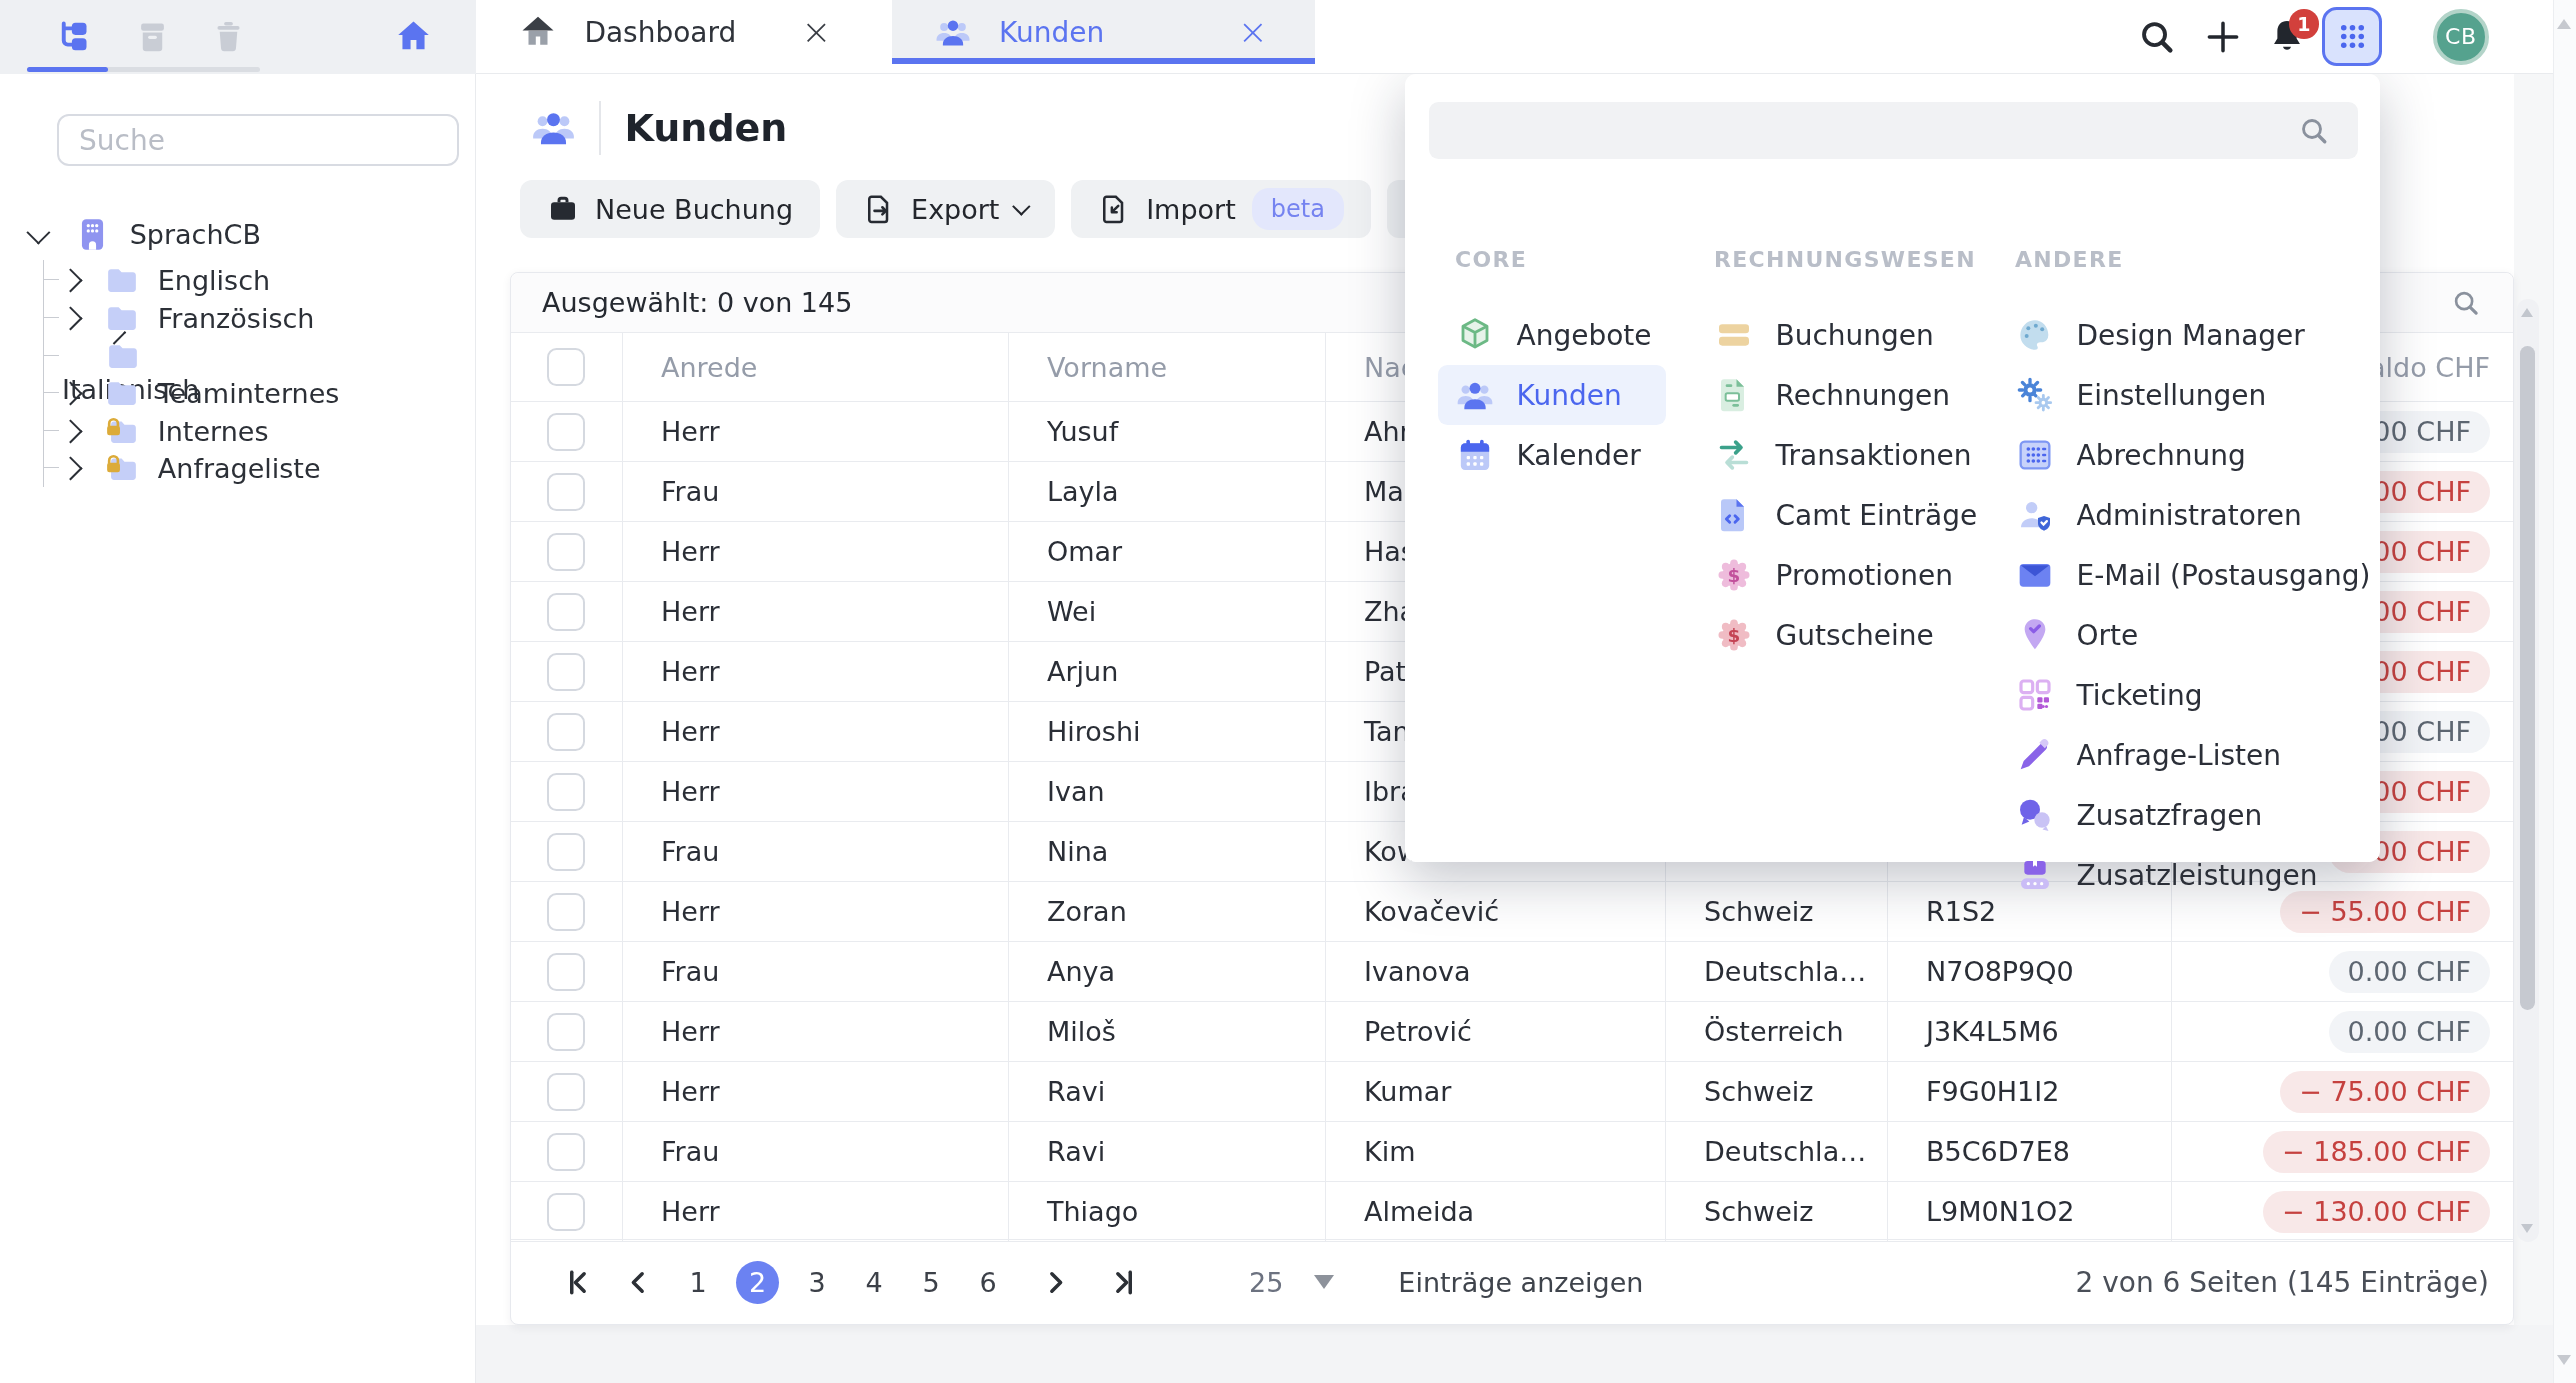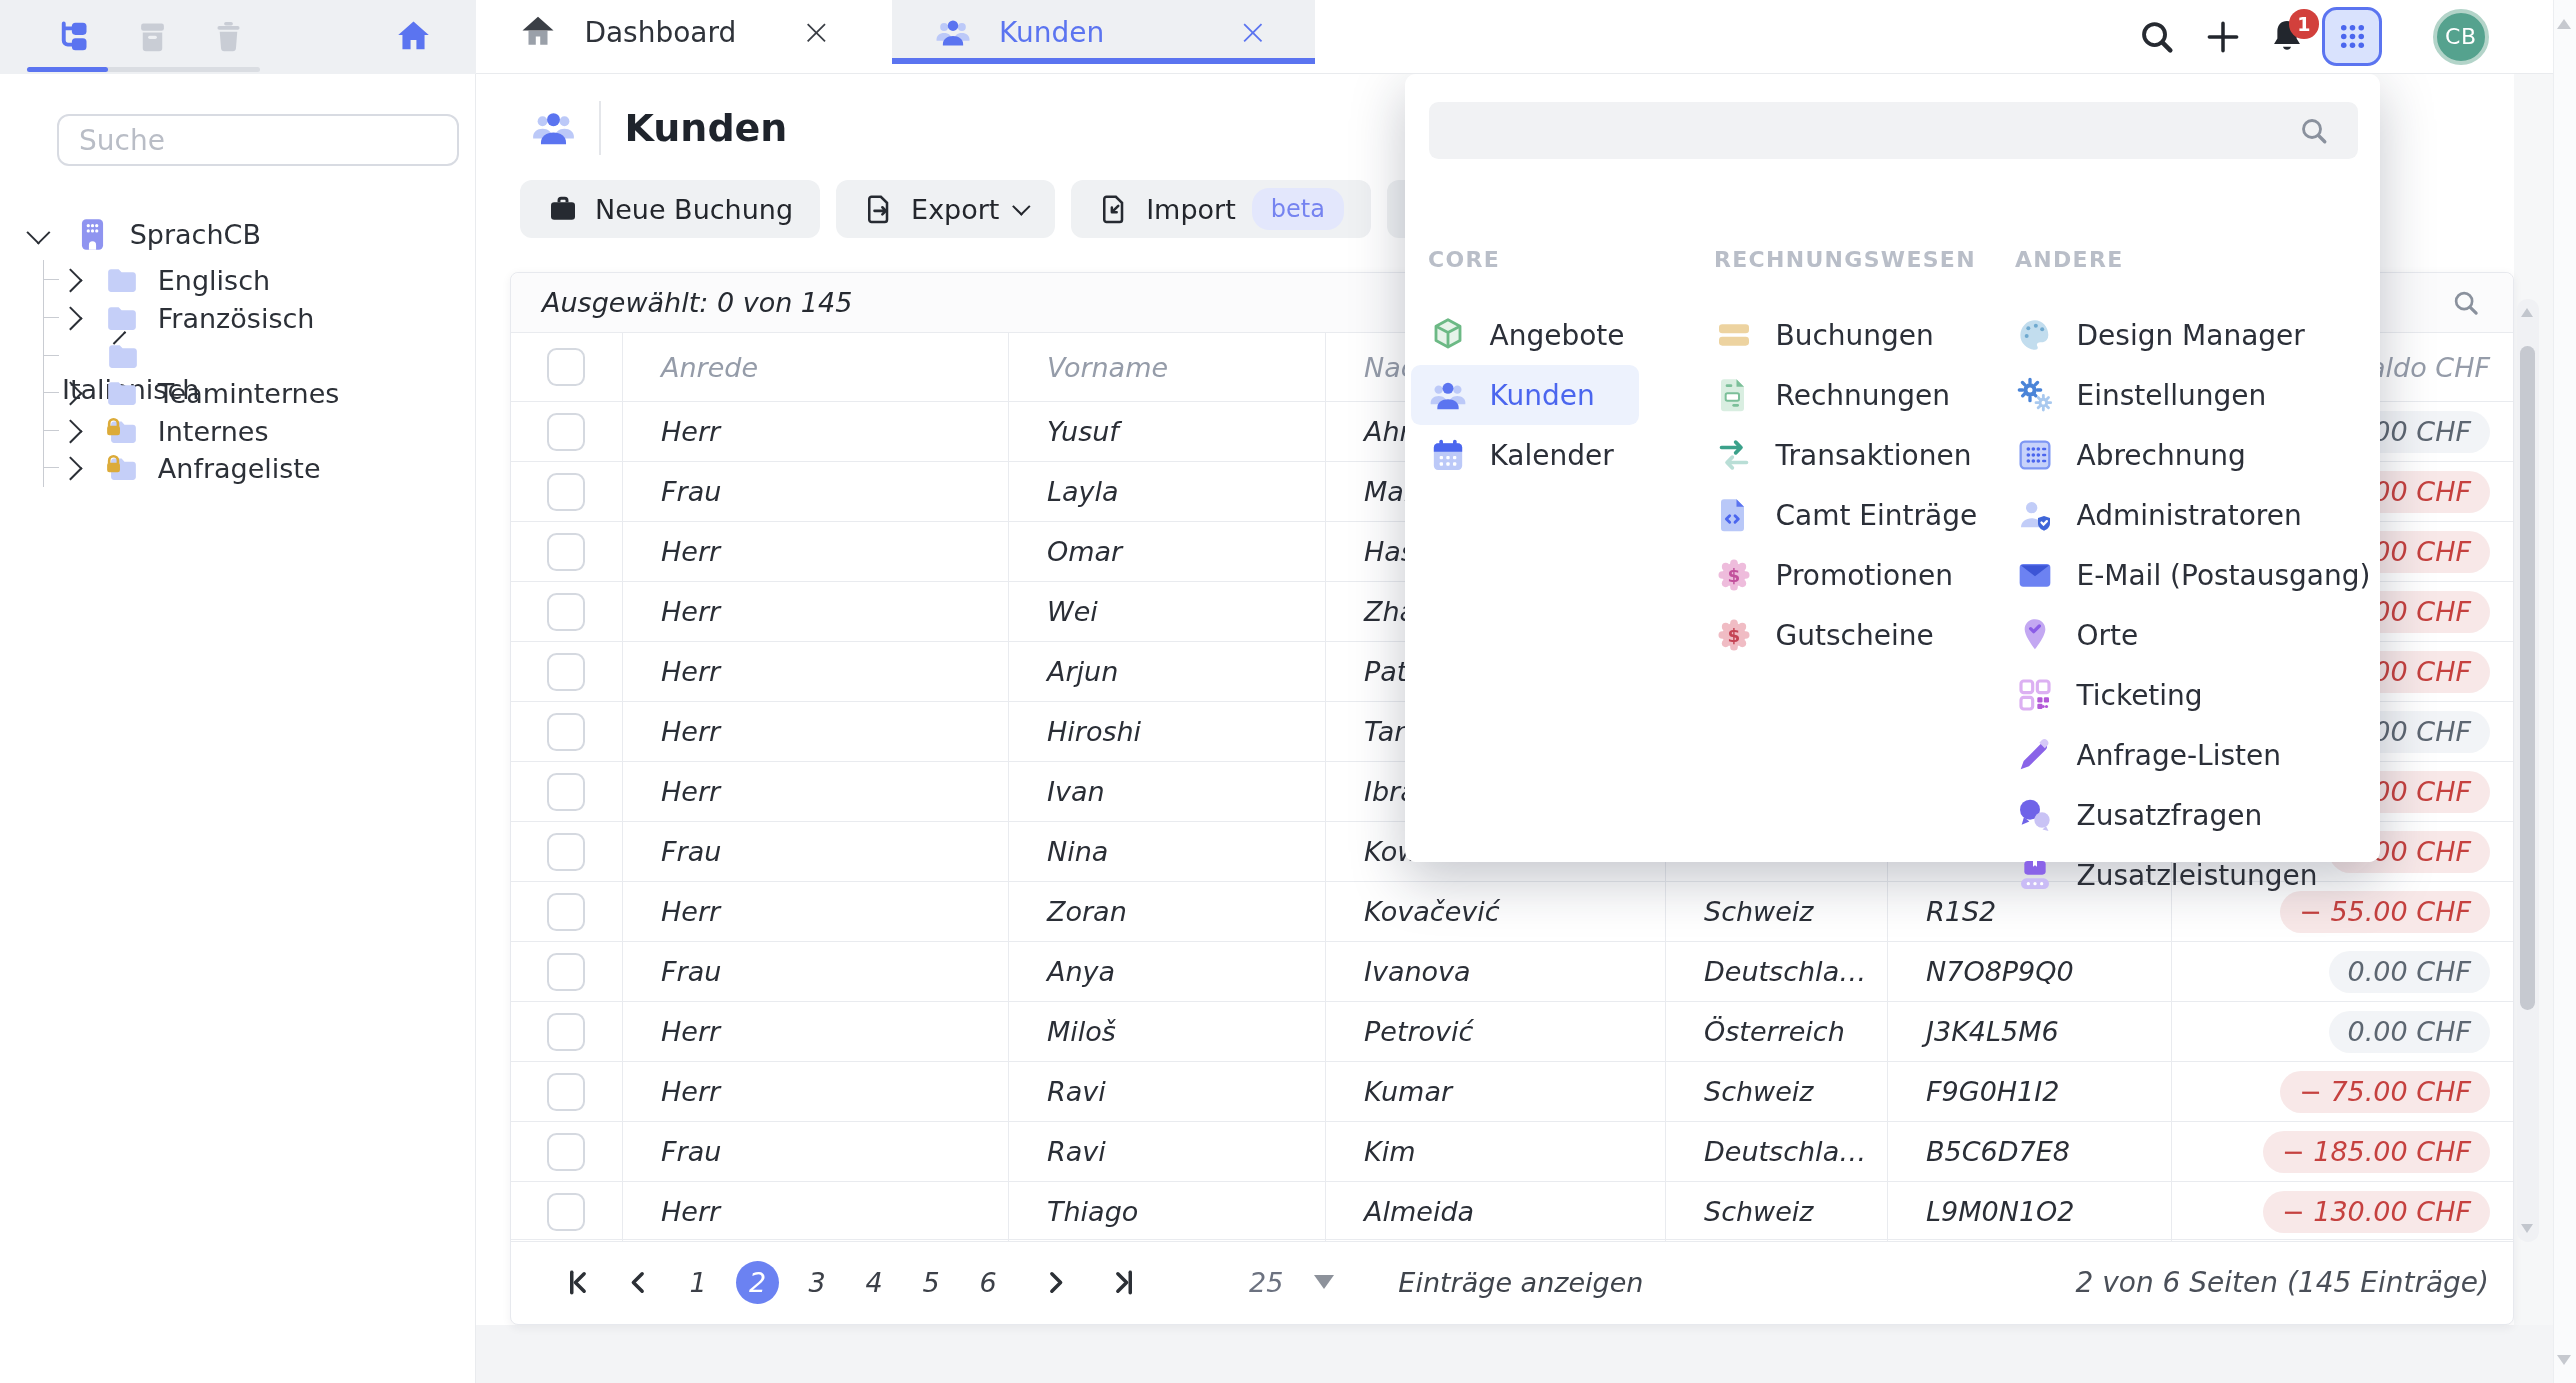--- a/index.html
+++ b/index.html
@@ -46,21 +46,21 @@
   .page-head .ph-ic{width:47px;height:47px;}
   .ph-div{width:2px;height:54px;background:#e4e6ea;margin:0 24px 0 21.5px;}
   .page-title{font-size:38px;font-weight:600;color:#1f242c;}
   .btn-row{position:absolute;left:44px;top:106px;height:58px;display:flex;gap:16px;z-index:1;}
   .btn{height:58px;background:#eff1f3;border-radius:12px;display:flex;align-items:center;padding:0 27px;font-size:27px;color:#23262c;gap:16px;cursor:pointer;white-space:nowrap;}
   .btn .b-ic{width:32px;height:32px;}
   .pill-beta{background:#e3e7fc;color:#7583f0;font-size:24px;border-radius:17.4px;padding:6.7px 19px;}
   .chev-s{width:10.7px;height:10.7px;border-right:2.7px solid #23262c;border-bottom:2.7px solid #23262c;transform:rotate(45deg);margin-top:-5.4px;}
 
   
-  .card{position:absolute;left:34px;top:198px;width:2004px;height:1053px;background:#fff;border:1.3px solid #e7e9ee;border-radius:8px;box-sizing:border-box;box-shadow:0 2.7px 9.4px rgba(30,35,50,.06);z-index:1;font-style:italic;}
+  .card{position:absolute;left:34px;top:198px;width:2004px;height:1053px;background:#fff;border:1.3px solid #e7e9ee;border-radius:8px;box-sizing:border-box;box-shadow:0 2.7px 9.4px rgba(30,35,50,.06);z-index:1;}
   .card-toolbar{position:absolute;left:0;top:0;right:0;height:60px;background:#fbfbfc;border-bottom:1.3px solid #e9ebef;border-radius:8px 8px 0 0;display:flex;align-items:center;padding:0 31px;box-sizing:border-box;font-size:27px;color:#262a31;}
   .ct-search{margin-left:auto;width:32px;height:32px;cursor:pointer;}
   .tbl{position:absolute;left:0;top:60px;right:0;}
   .trow{display:grid;grid-template-columns:111px 386px 317px 340px 222px 284px 1fr;border-bottom:1.3px solid #e9ebef;box-sizing:border-box;}
   .trow > div{display:flex;align-items:center;padding-left:38px;box-sizing:border-box;border-left:1.3px solid #e9ebef;font-size:27px;color:#2a2e36;overflow:hidden;white-space:nowrap;}
   .trow > div:first-child{border-left:none;padding-left:36px;}
   .thead{height:69px;}
   .thead > div{color:#959ca9;}
   .tr-data{height:60px;}
   .cell-saldo{justify-content:flex-end;padding-right:23px;padding-left:0;}
@@ -593,21 +593,21 @@
 
 <div class="launcher">
   <input class="l-search" placeholder="" style="">
   <span class="l-search-ic" id="l-search-ic">
       <svg viewBox="0 0 24 24">
         <circle cx="10.6" cy="10.6" r="6" fill="none" stroke="#8a919d" stroke-width="2"></circle>
         <path d="M15.2 15.2 19.6 19.6" stroke="#8a919d" stroke-width="2.4" stroke-linecap="round"></path>
       </svg>
     </span>
   <div id="l-cols">
-      <div class="l-col" style="left: 6px; width: 228px;">
+      <div class="l-col" style="left: 33px; width: 228px;">
         <h3>CORE</h3>
         <div class="l-item ">
         <span class="li-ic icon">
             <svg viewBox="0 0 24 24">
               <path d="M12 2.8 19.2 6.7v8.6L12 19.2 4.8 15.3V6.7z" fill="#e7f3ea" stroke="#6cb985" stroke-width="1.7" stroke-linejoin="round"></path>
               <path d="M4.8 6.7 12 10.5l7.2-3.8M12 10.5v8.7" fill="none" stroke="#6cb985" stroke-width="1.7" stroke-linejoin="round"></path>
             </svg>
           </span>
         <span>Angebote</span>
         </div>

